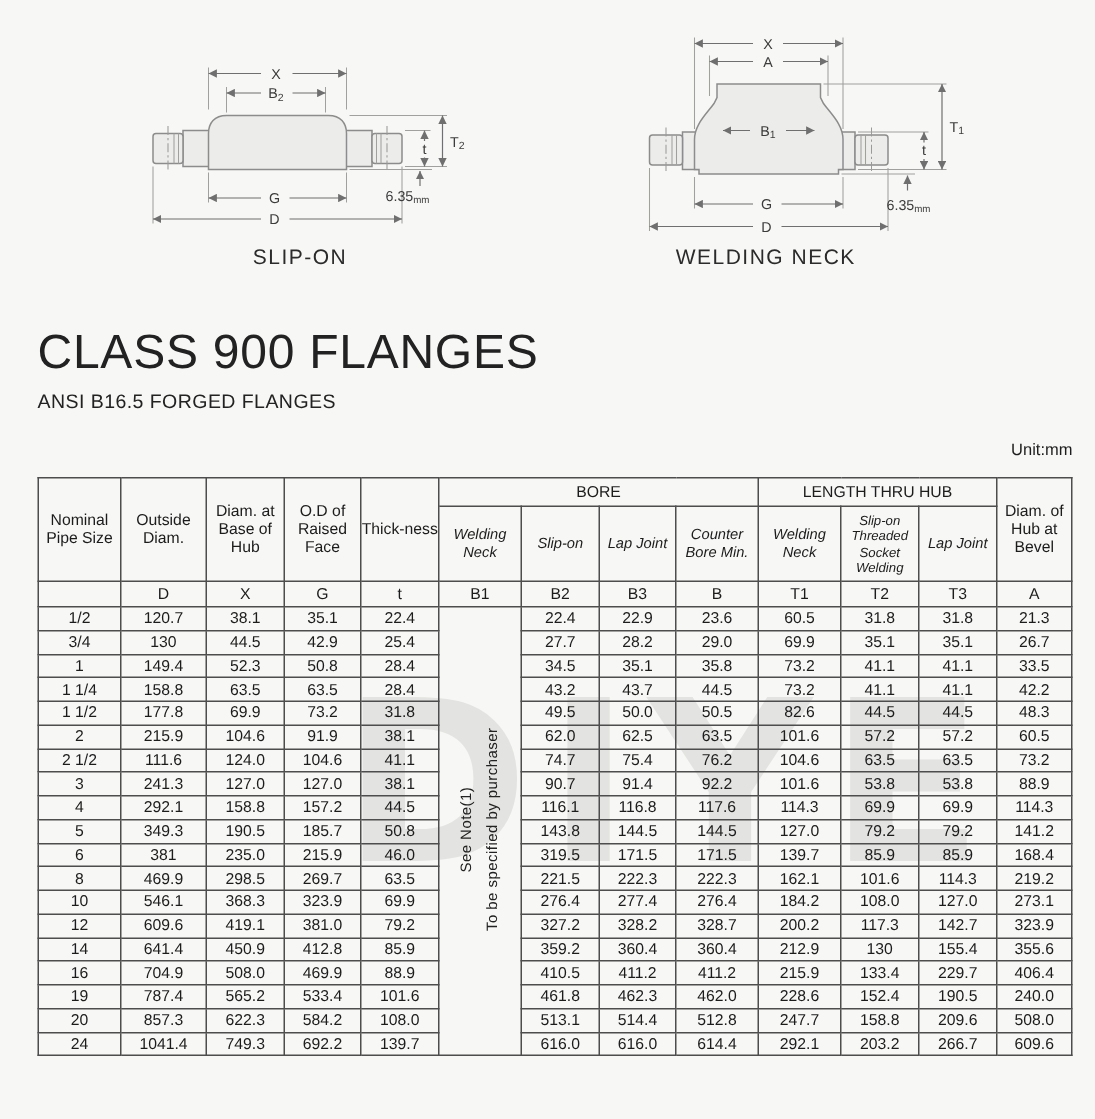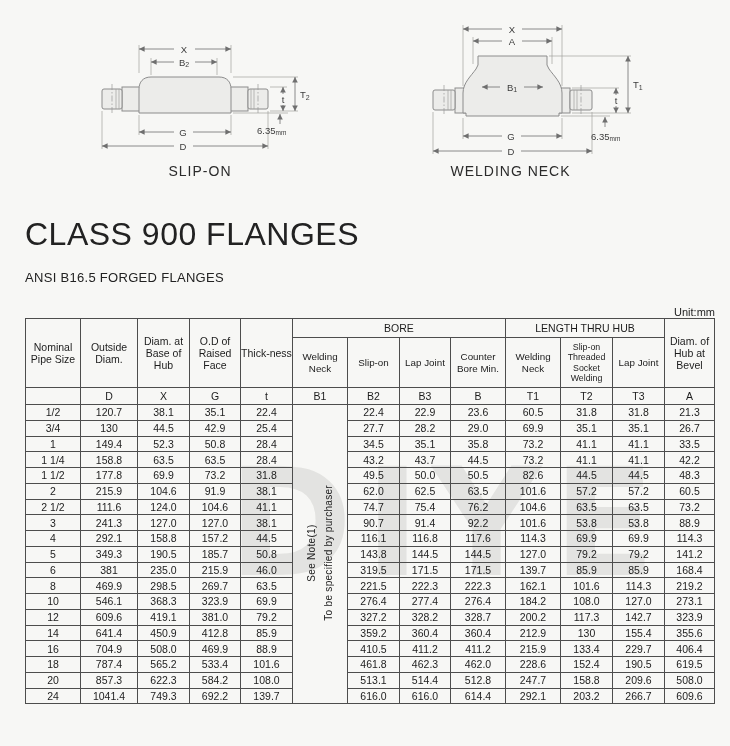--- a/index.html
+++ b/index.html
@@ -20,44 +20,44 @@
   .ext  { stroke:#a0a09e; stroke-width:0.7; fill:none; }
   .cl   { stroke:#9a9a98; stroke-width:0.7; stroke-dasharray:6 2 1.5 2; fill:none; }
   .diagram text { fill:#3c3c3c; font-size:9.5px; font-family:"Liberation Sans",sans-serif; }
   .diagram .sub { font-size:7px; }
   .diagram .mm  { font-size:6.5px; }
   
   .title-block { position:absolute; left:25px; top:216px; z-index:2; }
   .title-block h1 {
     margin:0; font-size:32px; font-weight:400; letter-spacing:0.5px; color:#222;
   }
-  .title-block .subtitle { margin-top:17px; font-size:13px; letter-spacing:0.3px; color:#222; }
+  .title-block .subtitle { margin-top:7px; font-size:13px; letter-spacing:0.3px; color:#222; }
   .unit-label {
-    position:absolute; left:25px; top:306px; width:690px; z-index:2;
+    position:absolute; left:25px; top:294px; width:690px; z-index:2;
     text-align:right; font-size:11px; color:#1e1e1e;
   }
   
   .watermark {
     position:absolute; left:228px; top:436px; z-index:1;
     font-family:"DejaVu Sans", sans-serif; font-weight:bold;
     font-size:150px; letter-spacing:12px; color:rgba(150,150,144,0.20);
     user-select:none; white-space:nowrap;
   }
   
   .flange-table {
     position:absolute; left:25px; top:318px; z-index:2;
     border-collapse:collapse; table-layout:fixed;
   }
   .flange-table th, .flange-table td {
     border:1px solid #4d4d4d; padding:0; text-align:center; vertical-align:middle;
     font-weight:normal; color:#1c1c1c;
   }
   .flange-table th { font-size:9.8px; line-height:1.15; }
   .row-groups th { height:19px; font-size:10.5px; }
-  .row-names th { height:50px; }
+  .row-names th { height:50px;font-style:italic; }
   .row-names th.small-head { font-size:8.8px; }
   .row-letters th { height:17px; font-size:10.5px; }
   .flange-table td { height:15.75px; font-size:10.5px; white-space:nowrap; }
   .note-cell { background:transparent; }
   .note-cell div {
     writing-mode:vertical-rl; transform:rotate(180deg);
     display:inline-block; font-size:10px; line-height:1.7; color:#222;
     letter-spacing:0.3px;
   }
 </style>
@@ -467,32 +467,32 @@
         <td>88.9</td>
         <td>410.5</td>
         <td>411.2</td>
         <td>411.2</td>
         <td>215.9</td>
         <td>133.4</td>
         <td>229.7</td>
         <td>406.4</td>
       </tr>
       <tr>
-        <td>18</td>
+        <td>19</td>
         <td>787.4</td>
         <td>565.2</td>
         <td>533.4</td>
         <td>101.6</td>
         <td>461.8</td>
         <td>462.3</td>
         <td>462.0</td>
         <td>228.6</td>
         <td>152.4</td>
         <td>190.5</td>
-        <td>619.5</td>
+        <td>240.0</td>
       </tr>
       <tr>
         <td>20</td>
         <td>857.3</td>
         <td>622.3</td>
         <td>584.2</td>
         <td>108.0</td>
         <td>513.1</td>
         <td>514.4</td>
         <td>512.8</td>

